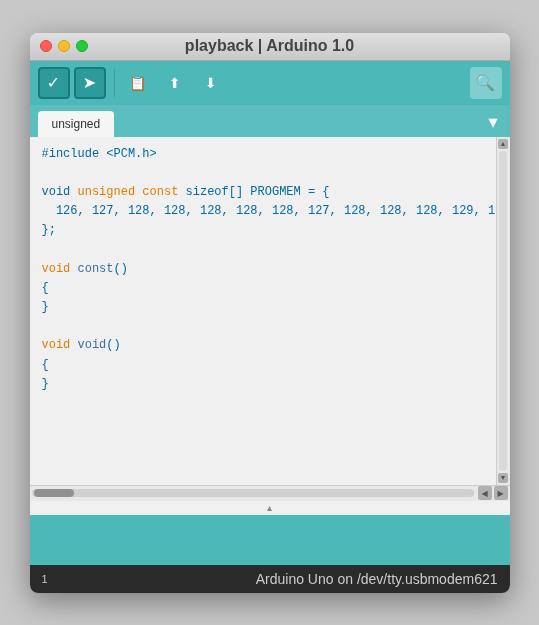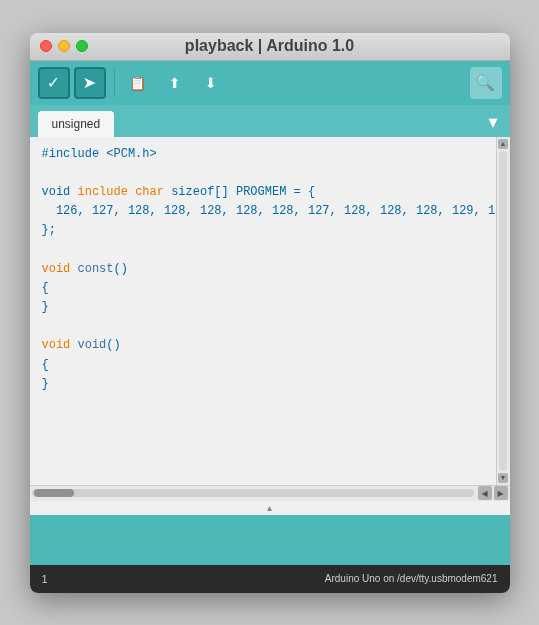--- a/index.html
+++ b/index.html
@@ -242,21 +242,21 @@
 
     .status-line-num {
       color: #ccc;
       font-size: 11px;
       margin-right: 16px;
     }
 
     .status-right {
       margin-left: auto;
       color: #ccc;
-      font-size: 10px;
+      font-size: 14px;
     }
 
     
     .editor-with-scrollbar {
       display: flex;
       flex: 1;
       overflow: hidden;
     }
 
     .editor-scrollbar-v {
@@ -334,21 +334,21 @@
     </div>
     <div class="tab-dropdown">
       <span>▾</span>
     </div>
   </div>
 
   <div class="editor-with-scrollbar">
     <div class="code-area">
       <div class="code-line kw-default">#include &lt;PCM.h&gt;</div>
       <div class="code-line">&nbsp;</div>
-      <div class="code-line"><span class="kw-default">void </span><span class="kw-orange">include char</span><span class="kw-default"> sizeof[] PROGMEM = {</span></div>
+      <div class="code-line"><span class="kw-default">void </span><span class="kw-orange">unsigned const</span><span class="kw-default"> sizeof[] PROGMEM = {</span></div>
       <div class="code-line kw-default">&nbsp;&nbsp;126, 127, 128, 128, 128, 128, 128, 127, 128, 128, 128, 129, 129, …</div>
       <div class="code-line kw-default">};</div>
       <div class="code-line">&nbsp;</div>
       <div class="code-line"><span class="kw-orange">void</span><span class="kw-default"> </span><span class="kw-blue">const</span><span class="kw-default">()</span></div>
       <div class="code-line kw-default">{</div>
       <div class="code-line kw-default">}</div>
       <div class="code-line">&nbsp;</div>
       <div class="code-line"><span class="kw-orange">void</span><span class="kw-default"> </span><span class="kw-blue">void</span><span class="kw-default">()</span></div>
       <div class="code-line kw-default">{</div>
       <div class="code-line kw-default">}</div>

